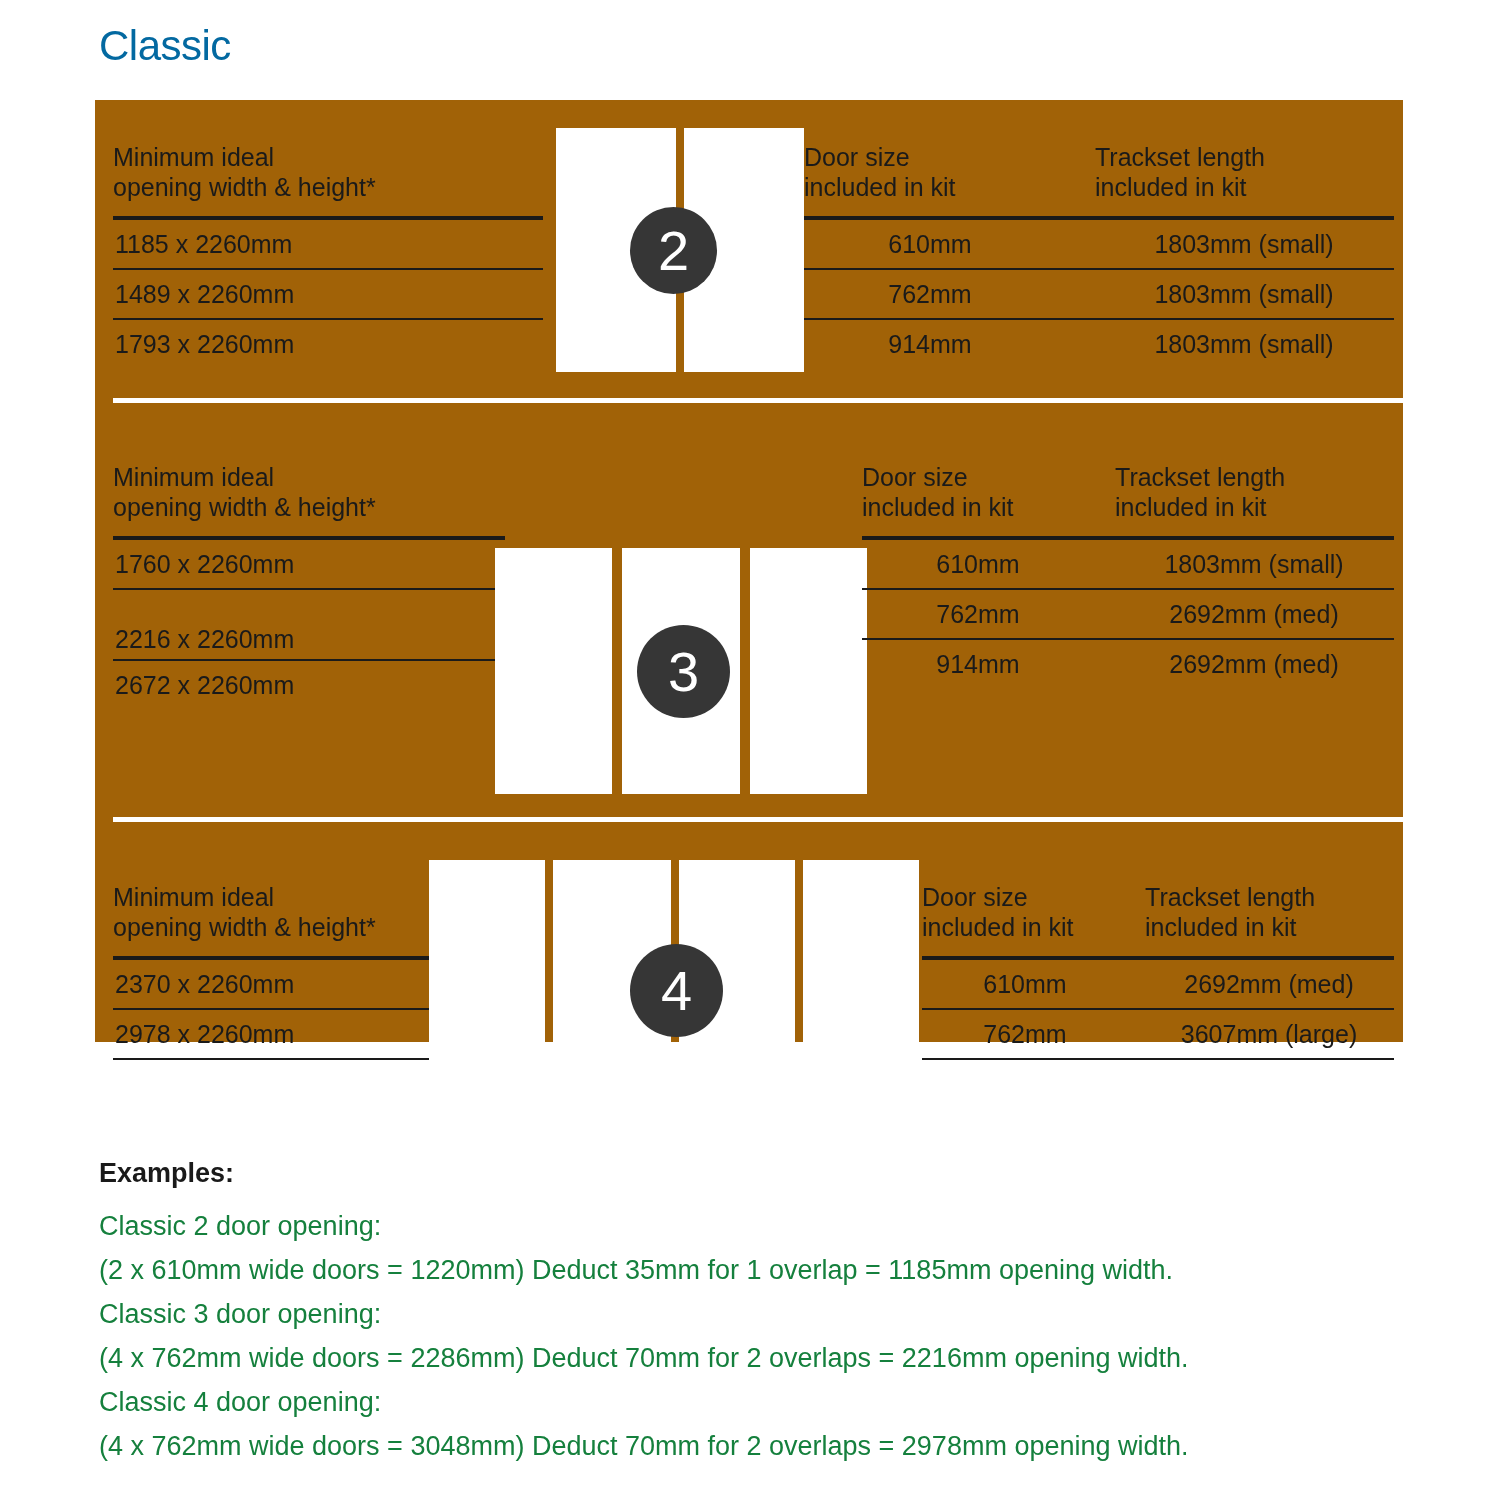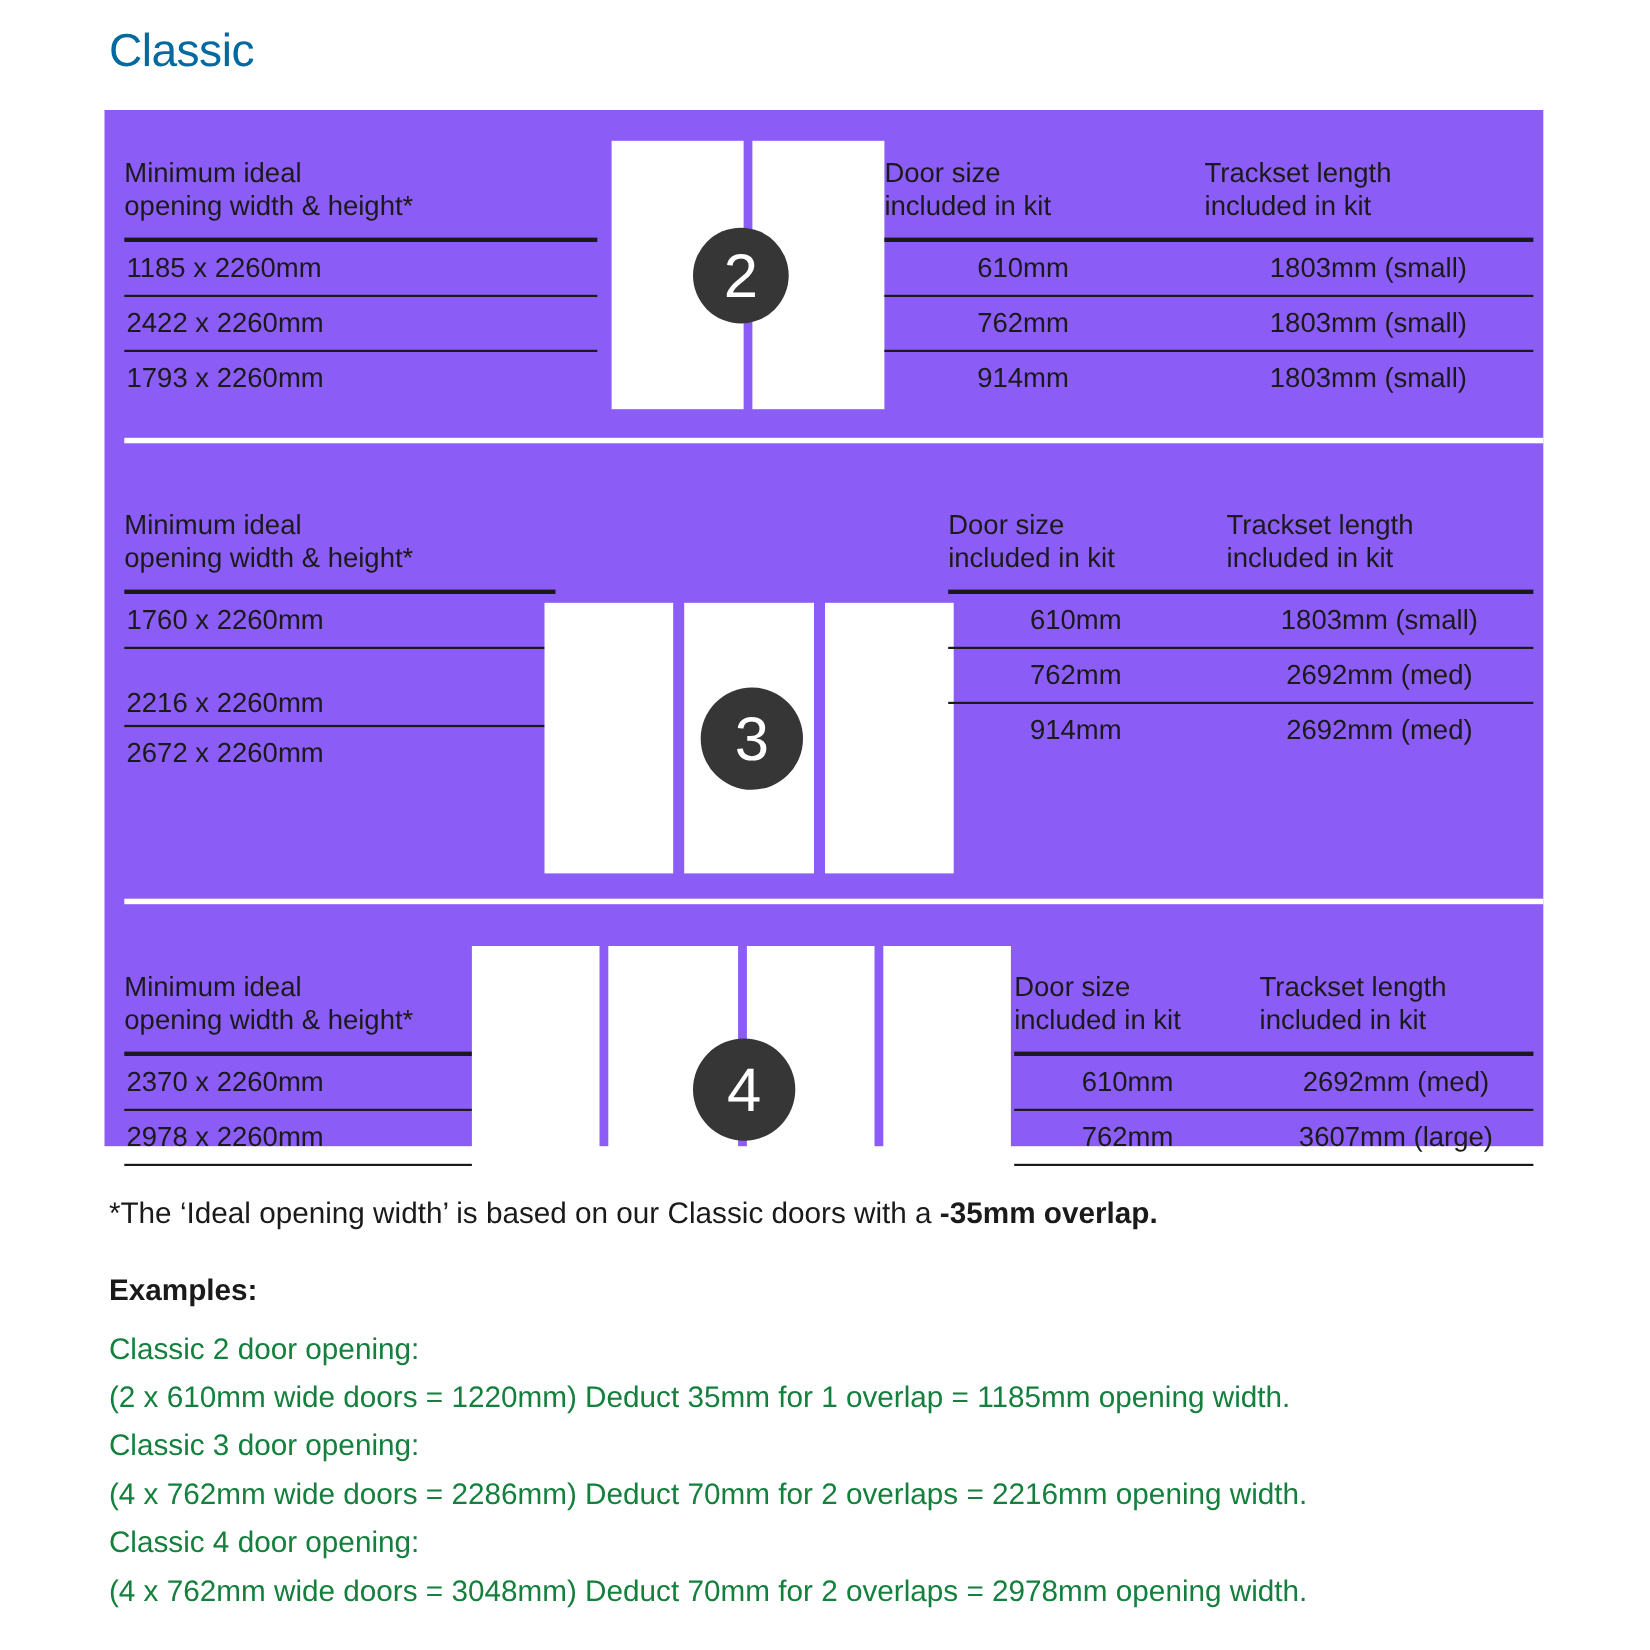--- a/index.html
+++ b/index.html
@@ -20,21 +20,21 @@
     font-weight: 400;
     letter-spacing: -0.5px;
     color: #0369a1;
   }
 
   
   .panel {
     position: absolute;
     left: 95px; top: 100px;
     width: 1308px; height: 942px;
-    background: #8b5cf6;
+    background: #a16207;
   }
 
   .section { position: absolute; left: 0; width: 100%; }
   .sec1 { top: 0;   height: 298px; }
   .sec2 { top: 320px; height: 397px; }
   .sec3 { top: 740px; height: 202px; }
 
   .divider-white {
     position: absolute; left: 18px; right: 0;
     height: 5px; background: #ffffff;
@@ -146,21 +146,21 @@
 
       <div class="col-left" style="width:430px;">
         <div class="colhead" style="margin-top:42px;">Minimum ideal
 opening width &amp; height*</div>
         <div class="rule-thick" style="margin-top:14px;"></div>
         <div class="row row-left" style="height:48px;">
           <span>1185 x 2260mm</span>
         </div>
         <div class="rule-thin"></div>
         <div class="row row-left" style="height:48px;">
-          <span>2422 x 2260mm</span>
+          <span>1489 x 2260mm</span>
         </div>
         <div class="rule-thin"></div>
         <div class="row row-left" style="height:48px;">
           <span>1793 x 2260mm</span>
         </div>
       </div>
 
       <div class="doors" style="left:461px; top:28px; width:248px; height:244px; gap:8px;">
         <div class="door" style="width:120px;height:244px;"></div>
         <div class="door" style="width:120px;height:244px;"></div>
@@ -287,23 +287,20 @@
         <div class="row" style="height:48px;">
           <span class="cell-doorsize" style="width:222px;padding-right:16px;">762mm</span>
           <span class="cell-track" style="width:250px;">3607mm (large)</span>
         </div>
         <div class="rule-thin"></div>
       </div>
     </div>
 
   </div>
 
-  <div class="footnote">
-    <span>*The ‘Ideal opening width’ is based on our Classic doors with a </span><b>-35mm overlap.</b>
-  </div>
 
   <div class="examples-title">Examples:</div>
 
   <div class="examples">
     <div class="ex-line">Classic 2 door opening:</div>
     <div class="ex-line">(2 x 610mm wide doors = 1220mm)  Deduct 35mm for 1 overlap = 1185mm opening width.</div>
     <div class="ex-line">Classic 3 door opening:</div>
     <div class="ex-line">(4 x 762mm wide doors = 2286mm)  Deduct 70mm for 2 overlaps = 2216mm opening width.</div>
     <div class="ex-line">Classic 4 door opening:</div>
     <div class="ex-line">(4 x 762mm wide doors = 3048mm)  Deduct 70mm for 2 overlaps = 2978mm opening width.</div>

